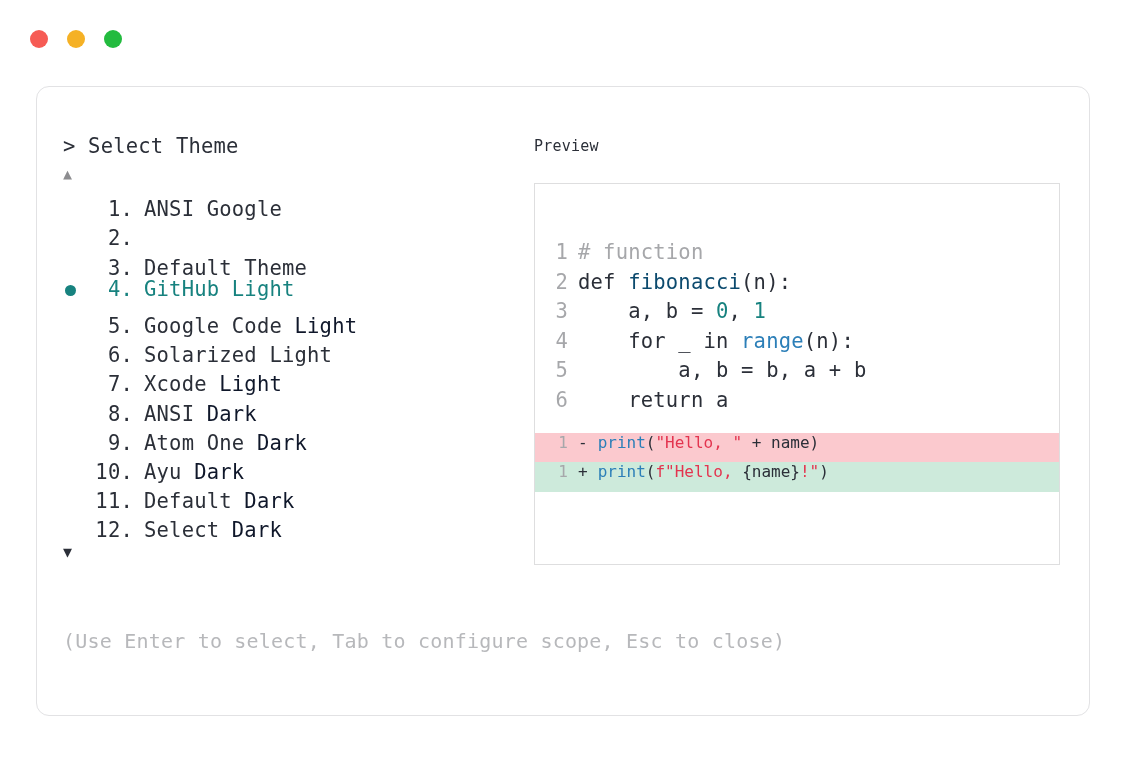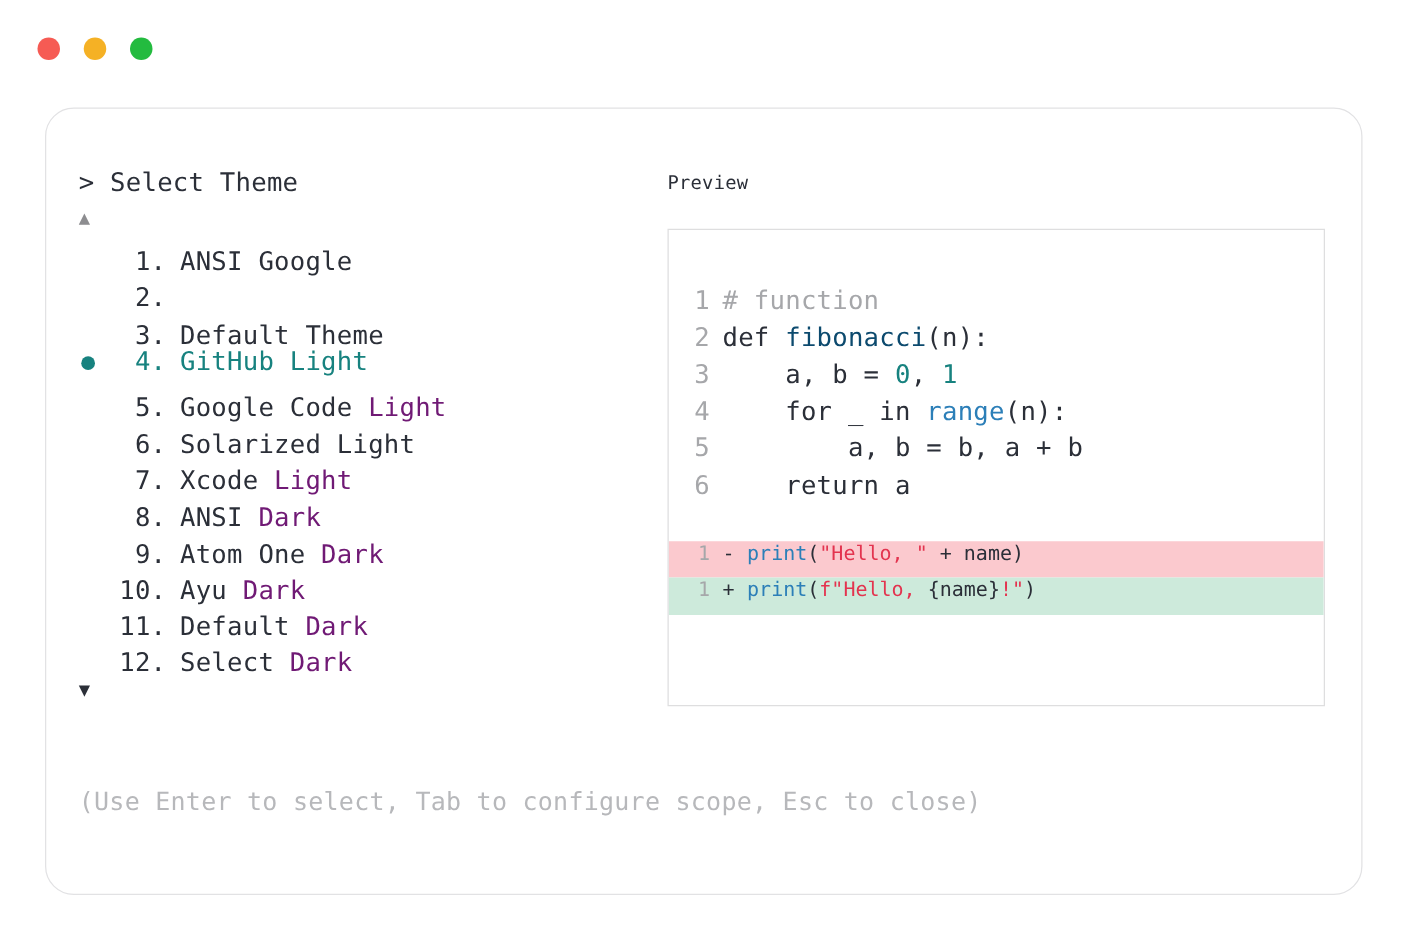--- a/index.html
+++ b/index.html
@@ -32,21 +32,21 @@
 
   
   .card {
     position: absolute;
     left: 36px;
     top: 86px;
     width: 1054px;
     height: 630px;
     box-sizing: border-box;
     border: 1px solid #e2e2e4;
-    border-radius: 23px;
+    border-radius: 13px;
     background: #ffffff;
   }
 
   .card-inner {
     position: relative;
     width: 100%;
     height: 100%;
   }
 
   
@@ -111,21 +111,21 @@
     width: 44px;
     flex: 0 0 44px;
     text-align: right;
     color: #2b2f38;
   }
   .name-cell {
     padding-left: 11px;
     color: #2b2f38;
   }
   .variant {
-    color: #701a75;
+    color: #0f172a;
   }
   .theme-row.selected .num-cell,
   .theme-row.selected .name-cell,
   .theme-row.selected .variant {
     color: #17827f;
   }
 
   
   .hint {
     position: absolute;
@@ -177,20 +177,21 @@
   }
   .ln {
     width: 14px;
     flex: 0 0 14px;
     text-align: right;
     color: #a6a7aa;
   }
   .src {
     padding-left: 10px;
     color: #2b2f38;
+    margin-top: 12px;
   }
   .spacer-line { height: 29.5px; }
 
   
   .diff-line {
     display: flex;
     align-items: baseline;
     height: 29.5px;
     width: 100%;
     box-sizing: border-box;

